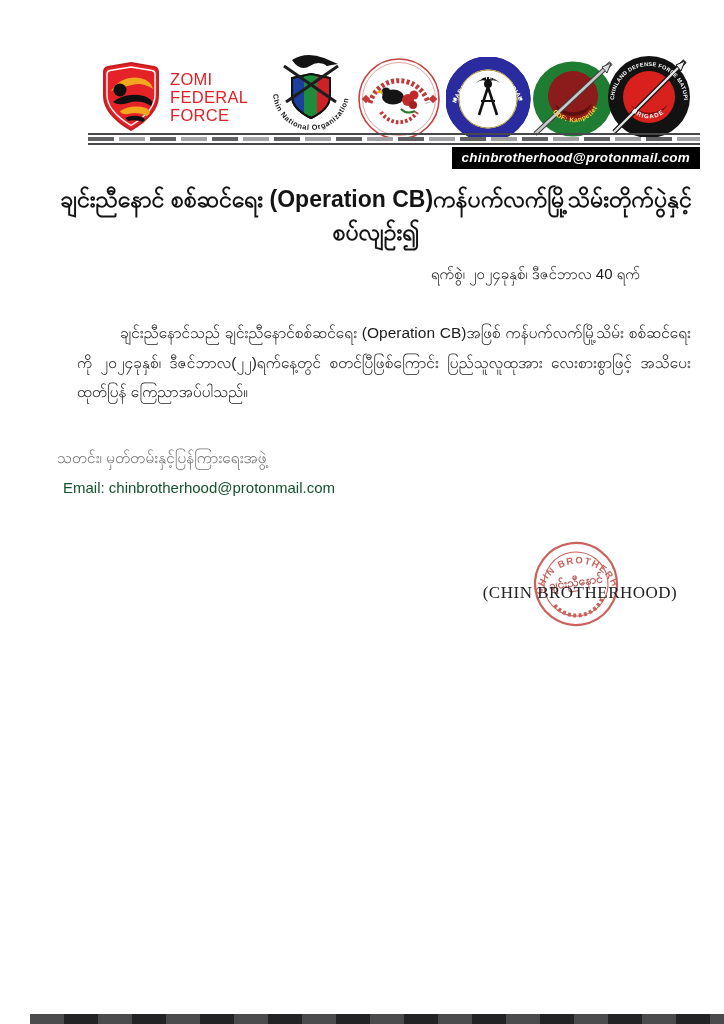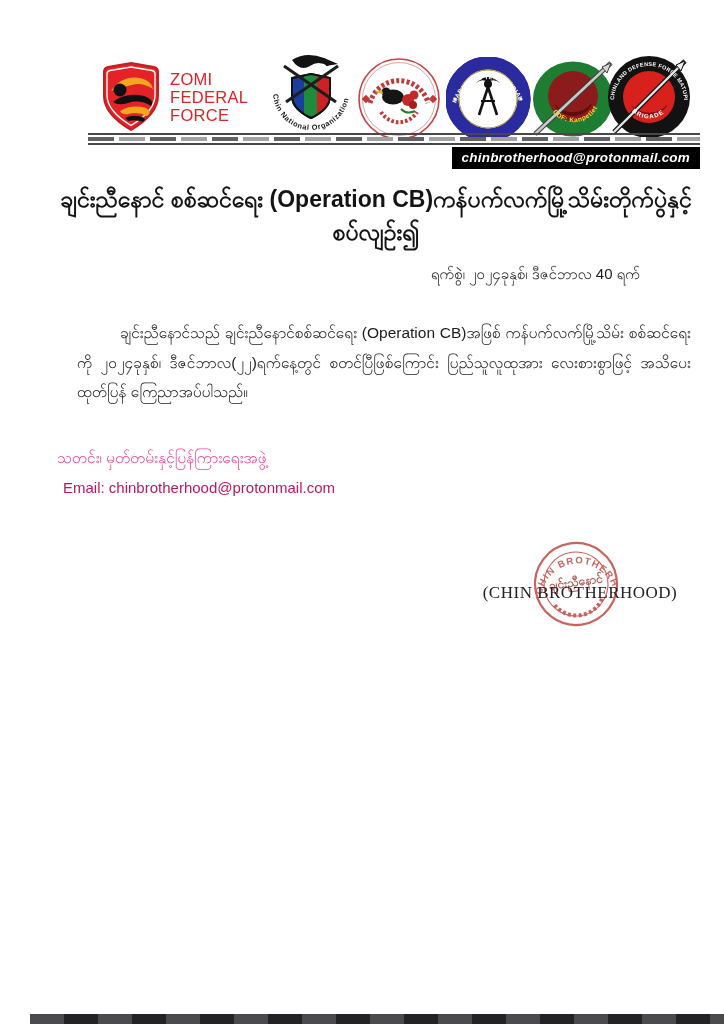--- a/index.html
+++ b/index.html
@@ -25,22 +25,22 @@
     background:repeating-linear-gradient(90deg,#626264 0 26px,#ffffff 26px 31px,#a2a2a4 31px 57px,#ffffff 57px 62px);}
   
   .email-banner{position:absolute;top:147px;right:24px;background:#000000;color:#fff;
     font-style:italic;font-weight:bold;font-size:13.5px;padding:3px 10px 4px;letter-spacing:.2px;}
   
   .title{position:absolute;left:52px;top:183px;width:648px;text-align:center;
     font-weight:bold;font-size:23px;line-height:33px;color:#141414;}
   .date-line{position:absolute;top:264px;right:84px;font-size:15px;color:#1c1c1c;}
   .body-par{position:absolute;left:57px;top:318px;width:614px;font-size:15.5px;
     line-height:29.5px;text-align:justify;text-indent:43px;color:#1c1c1c;margin-left:20px;}
-  .signature{position:absolute;left:57px;top:448px;font-size:15.5px;color:#ec4899;}
-  .email-line{position:absolute;left:63px;top:479px;font-size:15px;color:#be185d;}
+  .signature{position:absolute;left:57px;top:448px;font-size:15.5px;color:#737373;}
+  .email-line{position:absolute;left:63px;top:479px;font-size:15px;color:#14532d;}
   
   .stamp{position:absolute;left:488px;top:528px;width:175px;height:112px;z-index:1;}
   .stamp-caption{position:absolute;left:400px;top:583px;width:360px;text-align:center;z-index:2;
     font-family:"Liberation Serif","DejaVu Serif",serif;font-size:17px;letter-spacing:.5px;color:#222;}
   
   .bottom-edge{position:absolute;left:30px;top:1014px;width:694px;height:10px;background:#232326;
     background-image:repeating-linear-gradient(90deg,rgba(255,255,255,.18) 0 34px,transparent 34px 68px);}
   svg text{font-family:"Liberation Sans","DejaVu Sans",sans-serif;}
 </style>
 </head>

